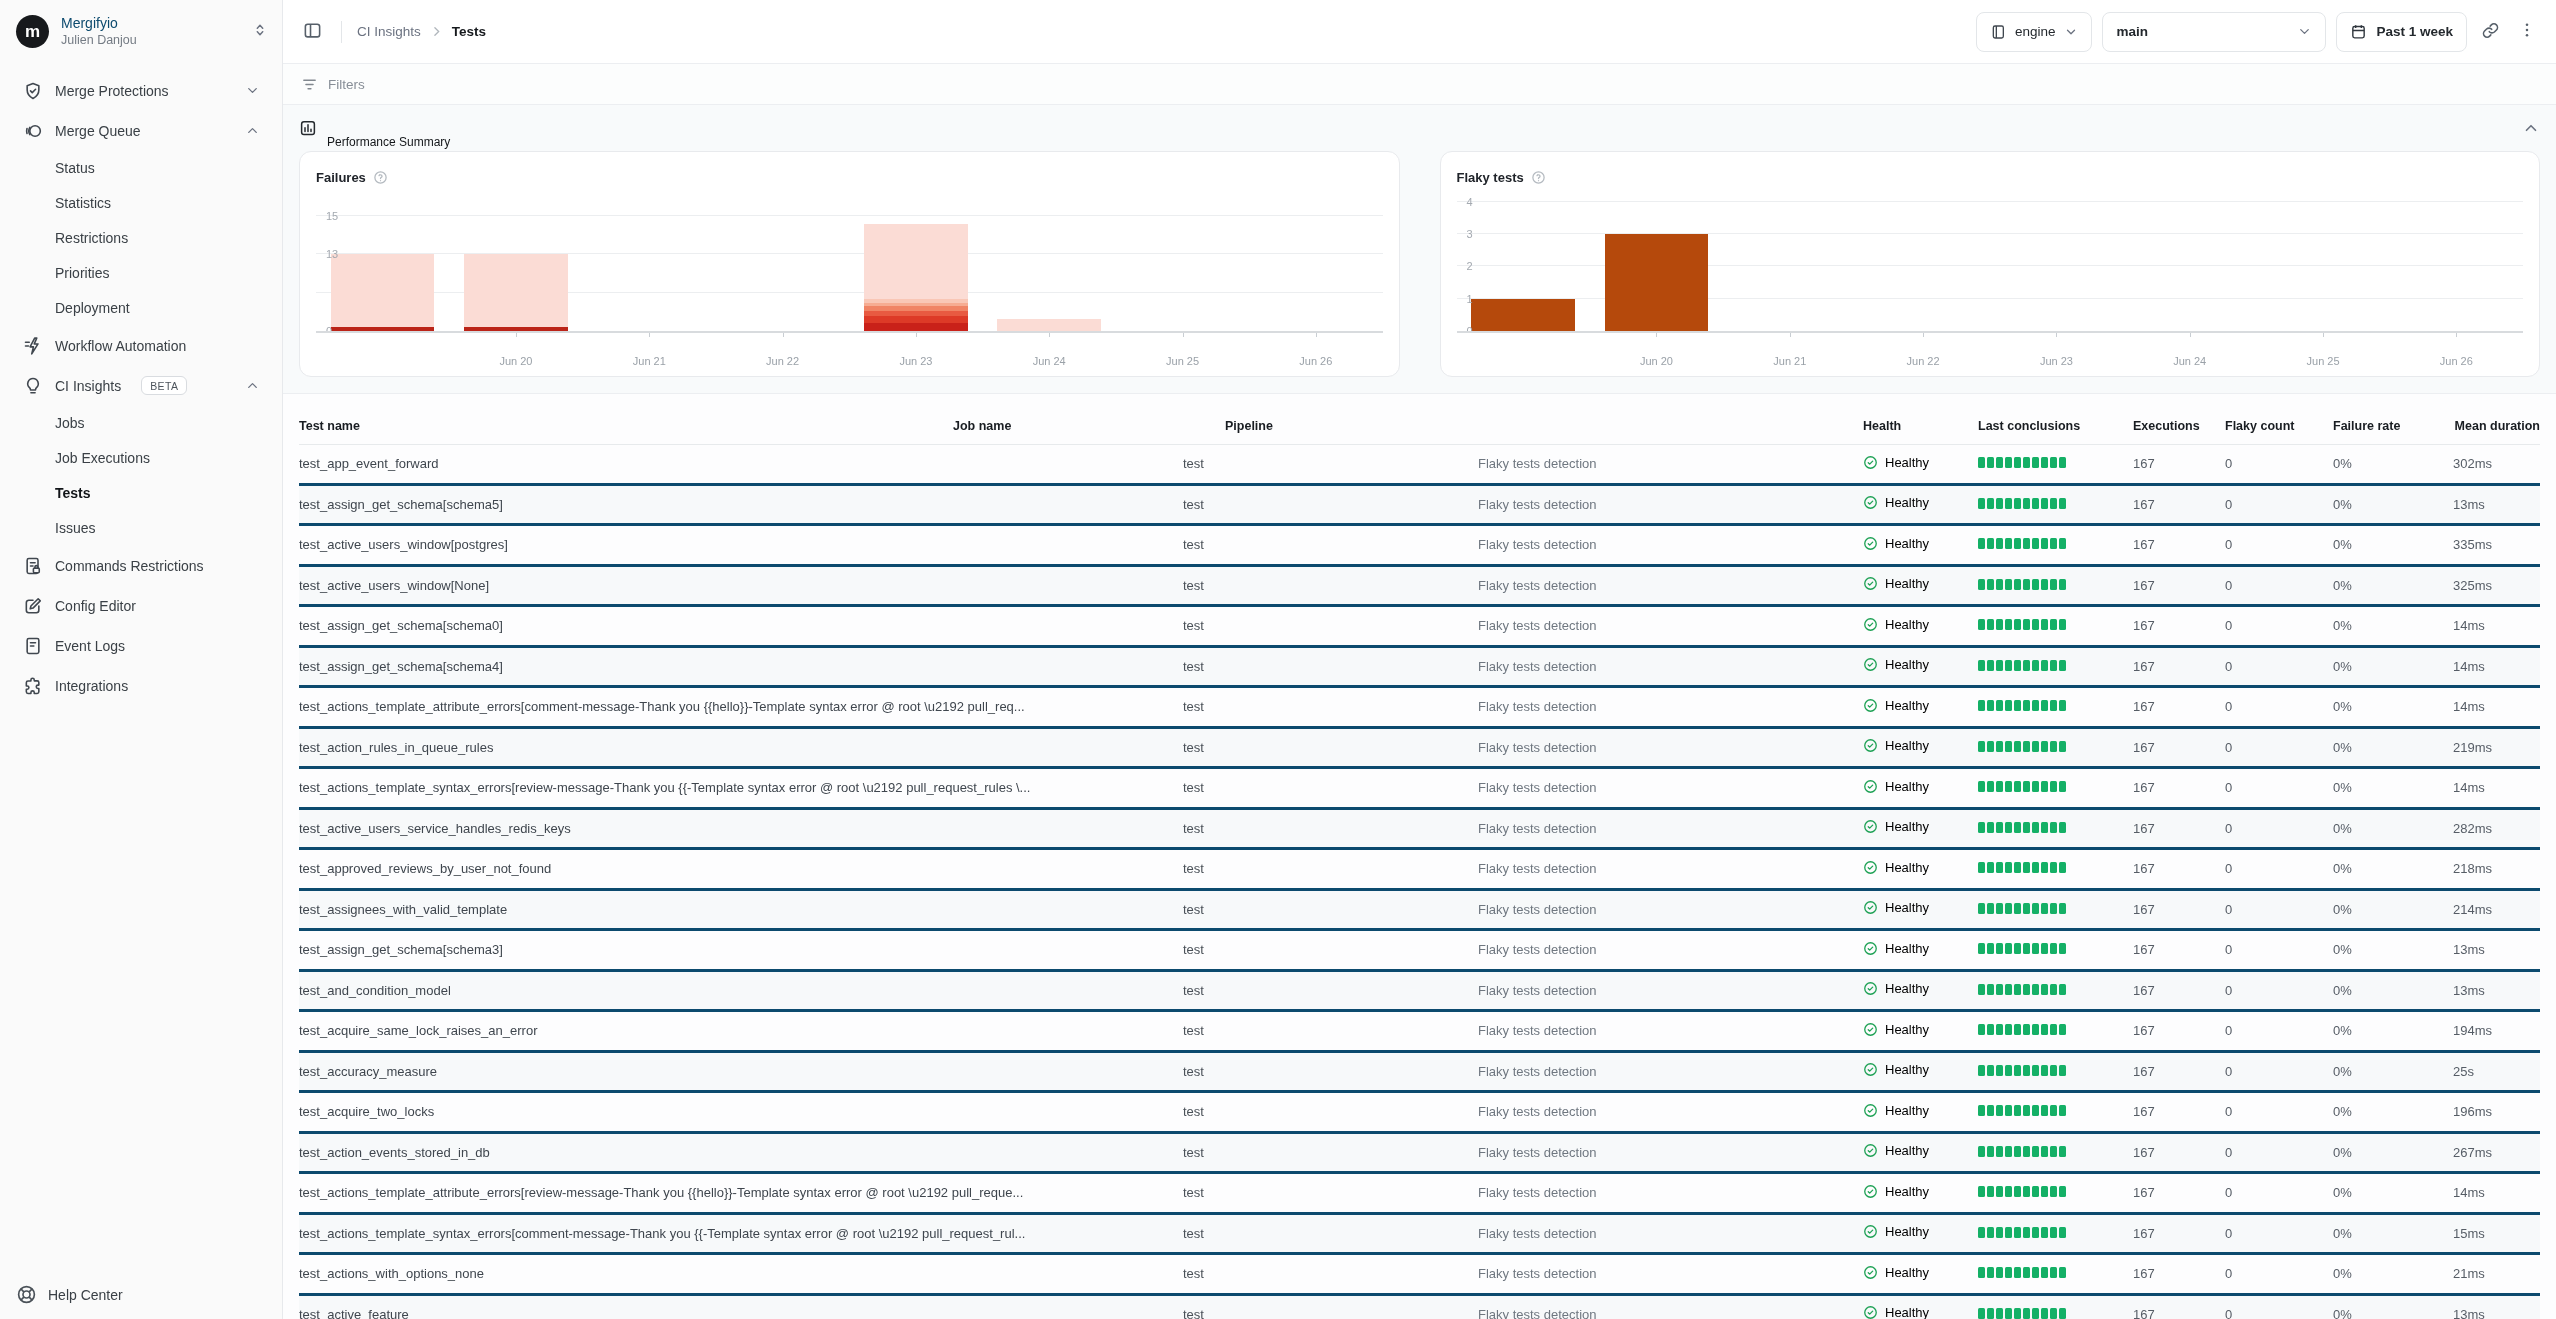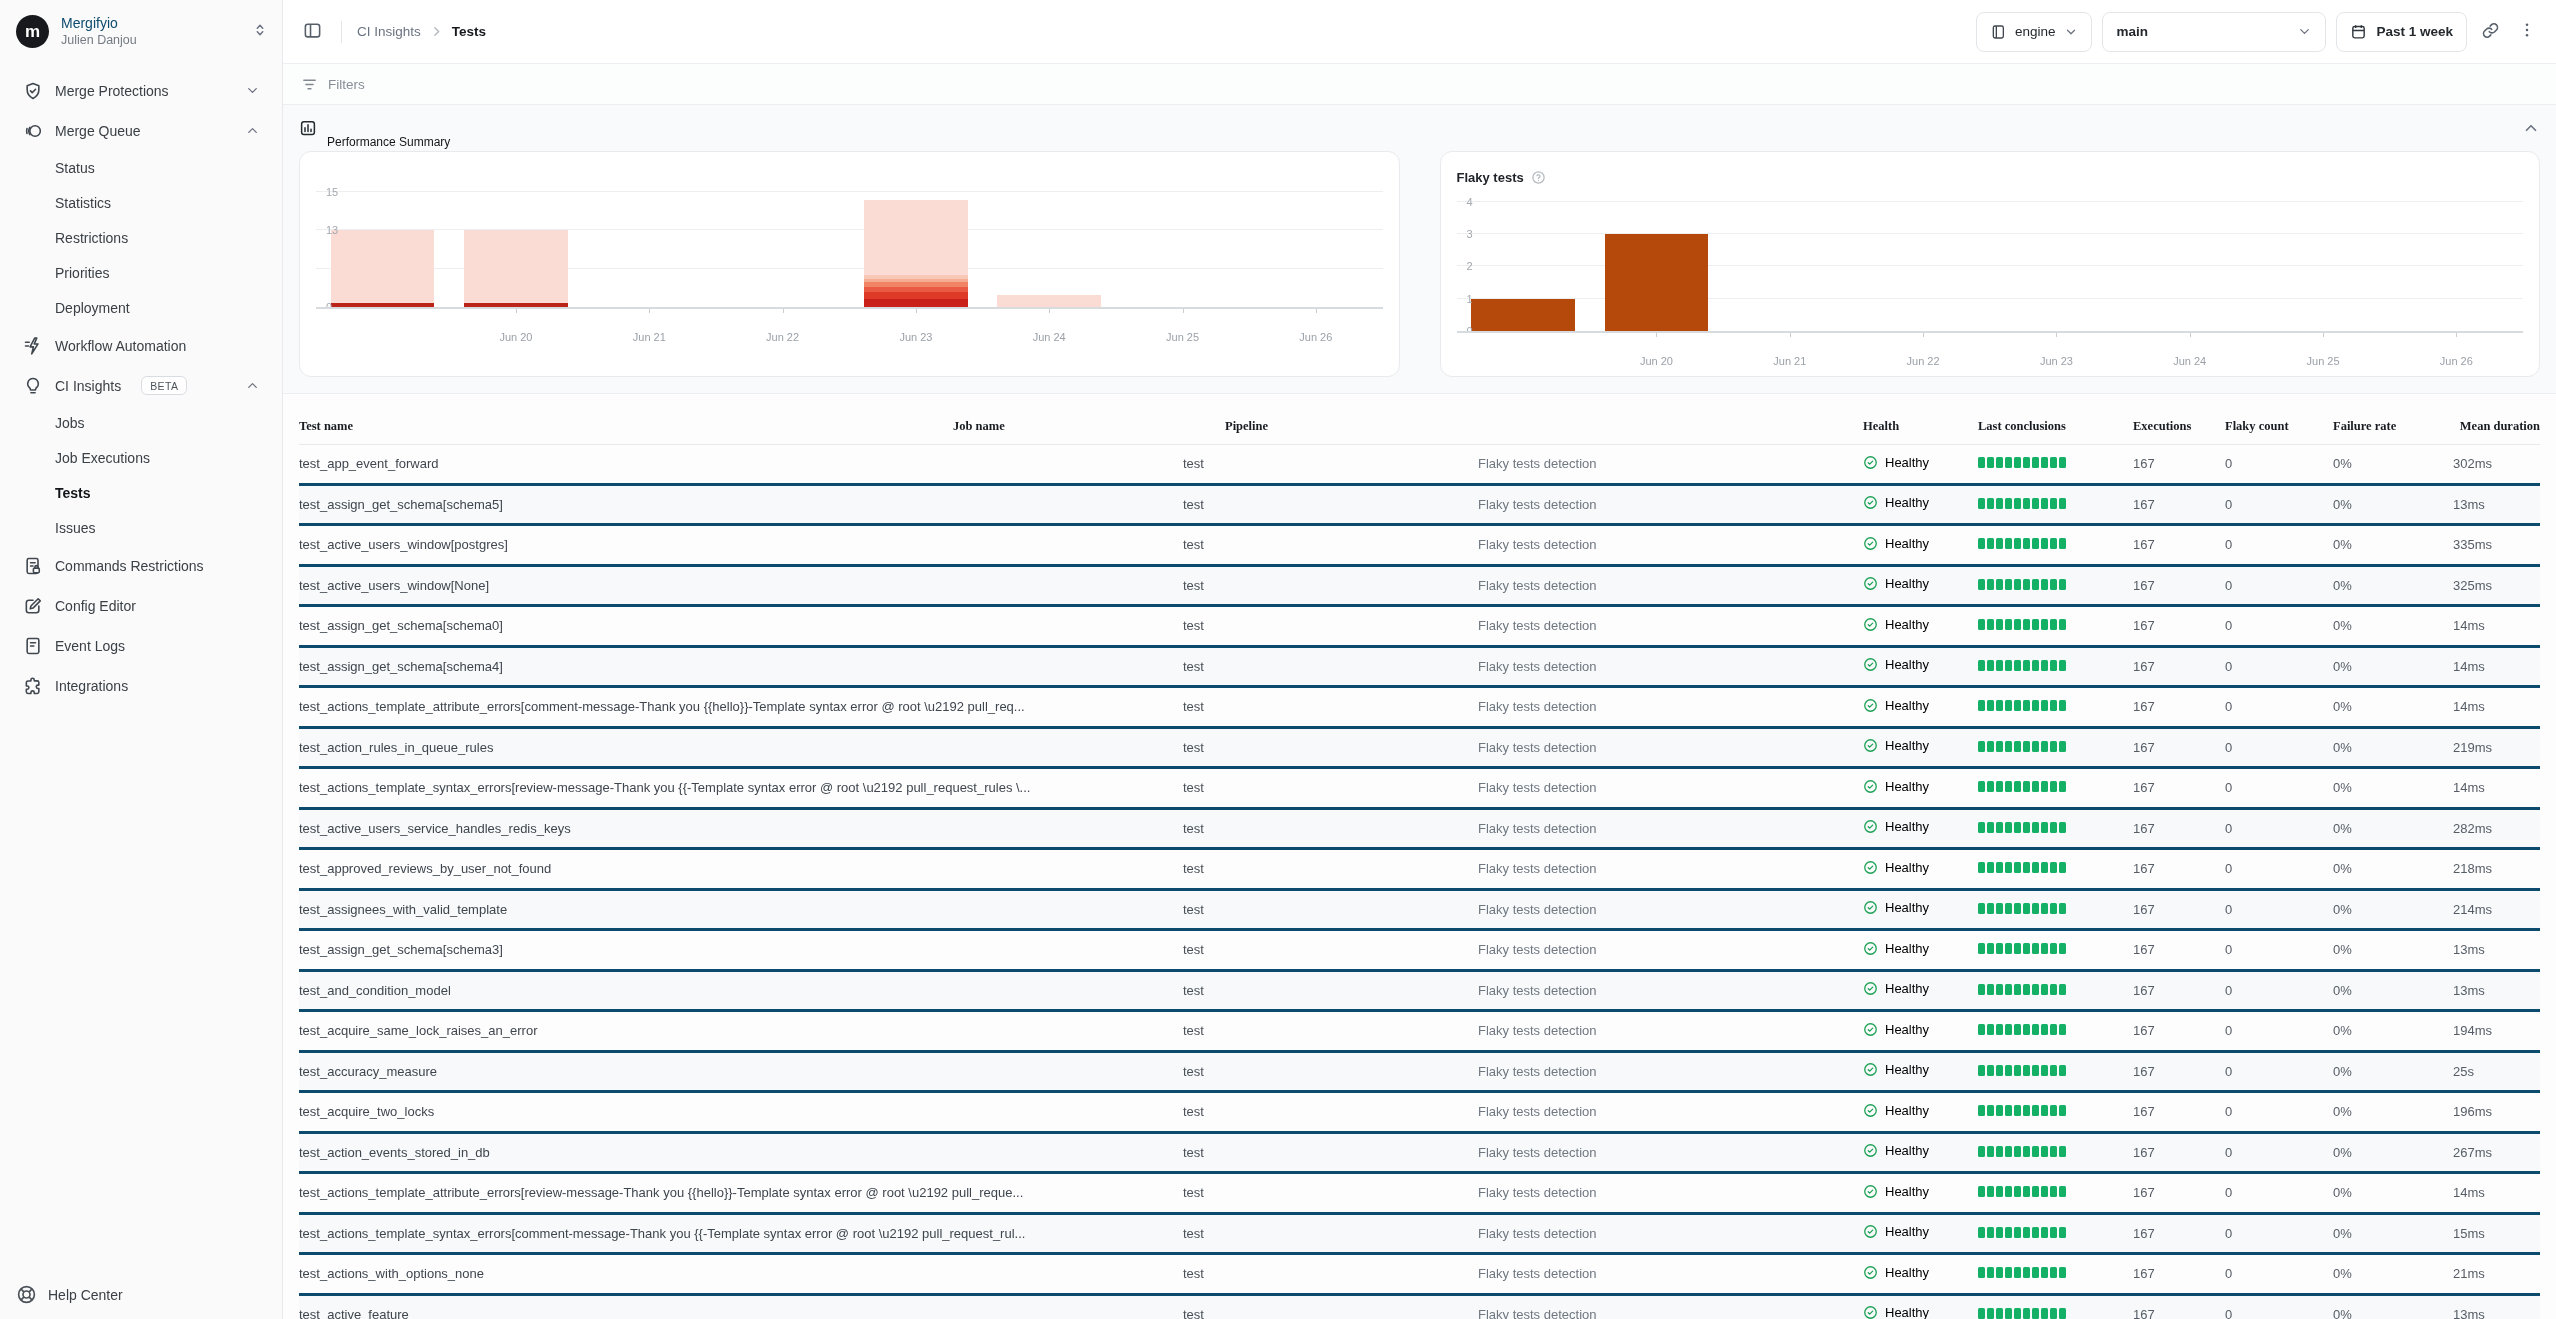--- a/index.html
+++ b/index.html
@@ -74,21 +74,21 @@
   .bar-seg{width:100%;}
   .xlabels{position:relative;height:24px;}
   .xlabel{position:absolute;top:22px;transform:translateX(-50%);font-size:11px;color:#9aa1a8;white-space:nowrap;}
   .xtick{position:absolute;top:0;width:1px;height:4px;background:#c9ced3;}
 
   
   .table-section{flex:1;background:#fdfdfe;padding:14px 16px 0 16px;min-height:0;}
   .tests-count{font-size:14px;font-weight:bold;color:#16191d;margin:4px 0 18px 0;}
   .thead{display:grid;grid-template-columns:654px 272px 638px 115px 155px 92px 108px 120px 1fr;
          align-items:center;height:36px;border-bottom:1px solid #e7eaec;}
-  .th{font-size:12.5px;font-weight:bold;color:#191d22;white-space:nowrap;font-family:Liberation Serif, serif;}
+  .th{font-size:12.5px;font-weight:bold;color:#191d22;white-space:nowrap;}
   .th:last-child{text-align:right;}
   .trow{display:grid;grid-template-columns:884px 295px 385px 115px 155px 92px 108px 120px 1fr;
         align-items:center;height:37.5px;border-bottom:3px solid #0c4a6e;font-size:13px;cursor:pointer;}
   .trow:nth-child(even){background:#f7f9fa;}
   .td{white-space:nowrap;overflow:hidden;}
   .td-name{color:#3f464e;}
   .td-job{color:#4a5158;}
   .td-pipeline{color:#6f7780;}
   .td-num{color:#565d66;}
   .health-badge{display:inline-flex;align-items:center;gap:7px;color:#000000;}
@@ -338,20 +338,30 @@
         </span>
         <span class="perf-title">Performance Summary</span>
         <span class="perf-collapse">
           <svg width="18" height="18" viewBox="0 0 24 24" fill="none" stroke="currentColor" stroke-width="2.2" stroke-linecap="round" stroke-linejoin="round">
               <path d="M6 15l6-6 6 6"></path>
             </svg>
         </span>
       </div>
       <div class="charts-row">
         <div class="chart-card">
+          <div class="chart-title-row">
+            <span class="chart-title">Failures</span>
+            <span class="help-icon">
+              <svg width="15" height="15" viewBox="0 0 24 24" fill="none" stroke="currentColor" stroke-width="2">
+                  <circle cx="12" cy="12" r="9"></circle>
+                  <path d="M9.6 9.1A2.5 2.5 0 0 1 12 7.6c1.4 0 2.5 1 2.5 2.3 0 1.5-1.5 1.9-2.3 2.7-.2.3-.2.6-.2 1" stroke-linecap="round"></path>
+                  <circle cx="12" cy="17" r="1" fill="currentColor" stroke="none"></circle>
+                </svg>
+            </span>
+          </div>
           <div class="plot" id="plot-0">
               <div class="gridline" style="bottom: 28.5714%;"></div>
               <div class="gridline" style="bottom: 57.1429%;"></div>
               <div class="gridline" style="bottom: 85.7143%;"></div>
               <span class="ytick" style="bottom: 0%;">0</span>
               <span class="ytick" style="bottom: 57.1429%;">13</span>
               <span class="ytick" style="bottom: 85.7143%;">15</span>
               <div class="bar-stack" style="left: calc(1.4%); width: 9.7%; height: 57.1429%;">
                 <div class="bar-seg" style="height: 94.5%; background: rgb(251, 220, 213);"></div>
                 <div class="bar-seg" style="height: 5.5%; background: rgb(187, 36, 24);"></div>

